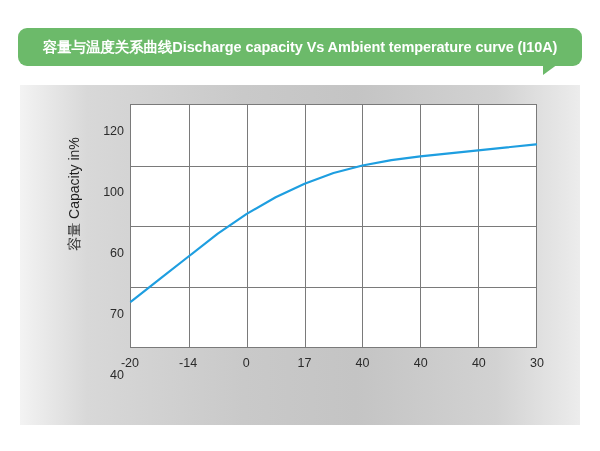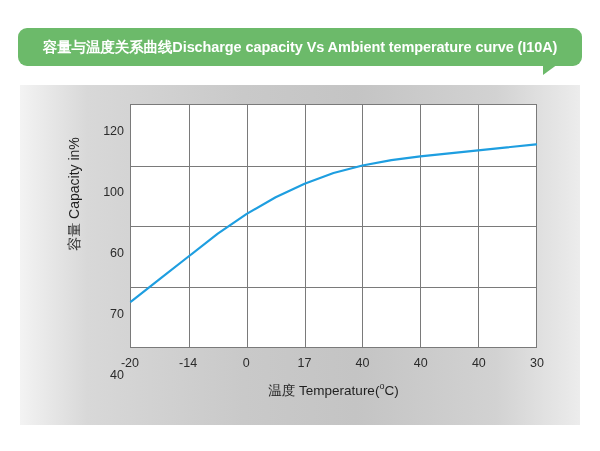--- a/index.html
+++ b/index.html
@@ -200,18 +200,15 @@
       <span class="xtick" style="left:0%">-20</span>
       <span class="xtick" style="left:14.2857%">-14</span>
       <span class="xtick" style="left:28.5714%">0</span>
       <span class="xtick" style="left:42.8571%">17</span>
       <span class="xtick" style="left:57.1428%">40</span>
       <span class="xtick" style="left:71.4285%">40</span>
       <span class="xtick" style="left:85.7142%">40</span>
       <span class="xtick" style="left:100%">30</span>
     </div>
 
-    <div id="xlabel">
-      <span>温度 Temperature(</span><span class="deg">o</span><span>C)</span>
-    </div>
 
   </div>
 </div>
 
 </body></html>

